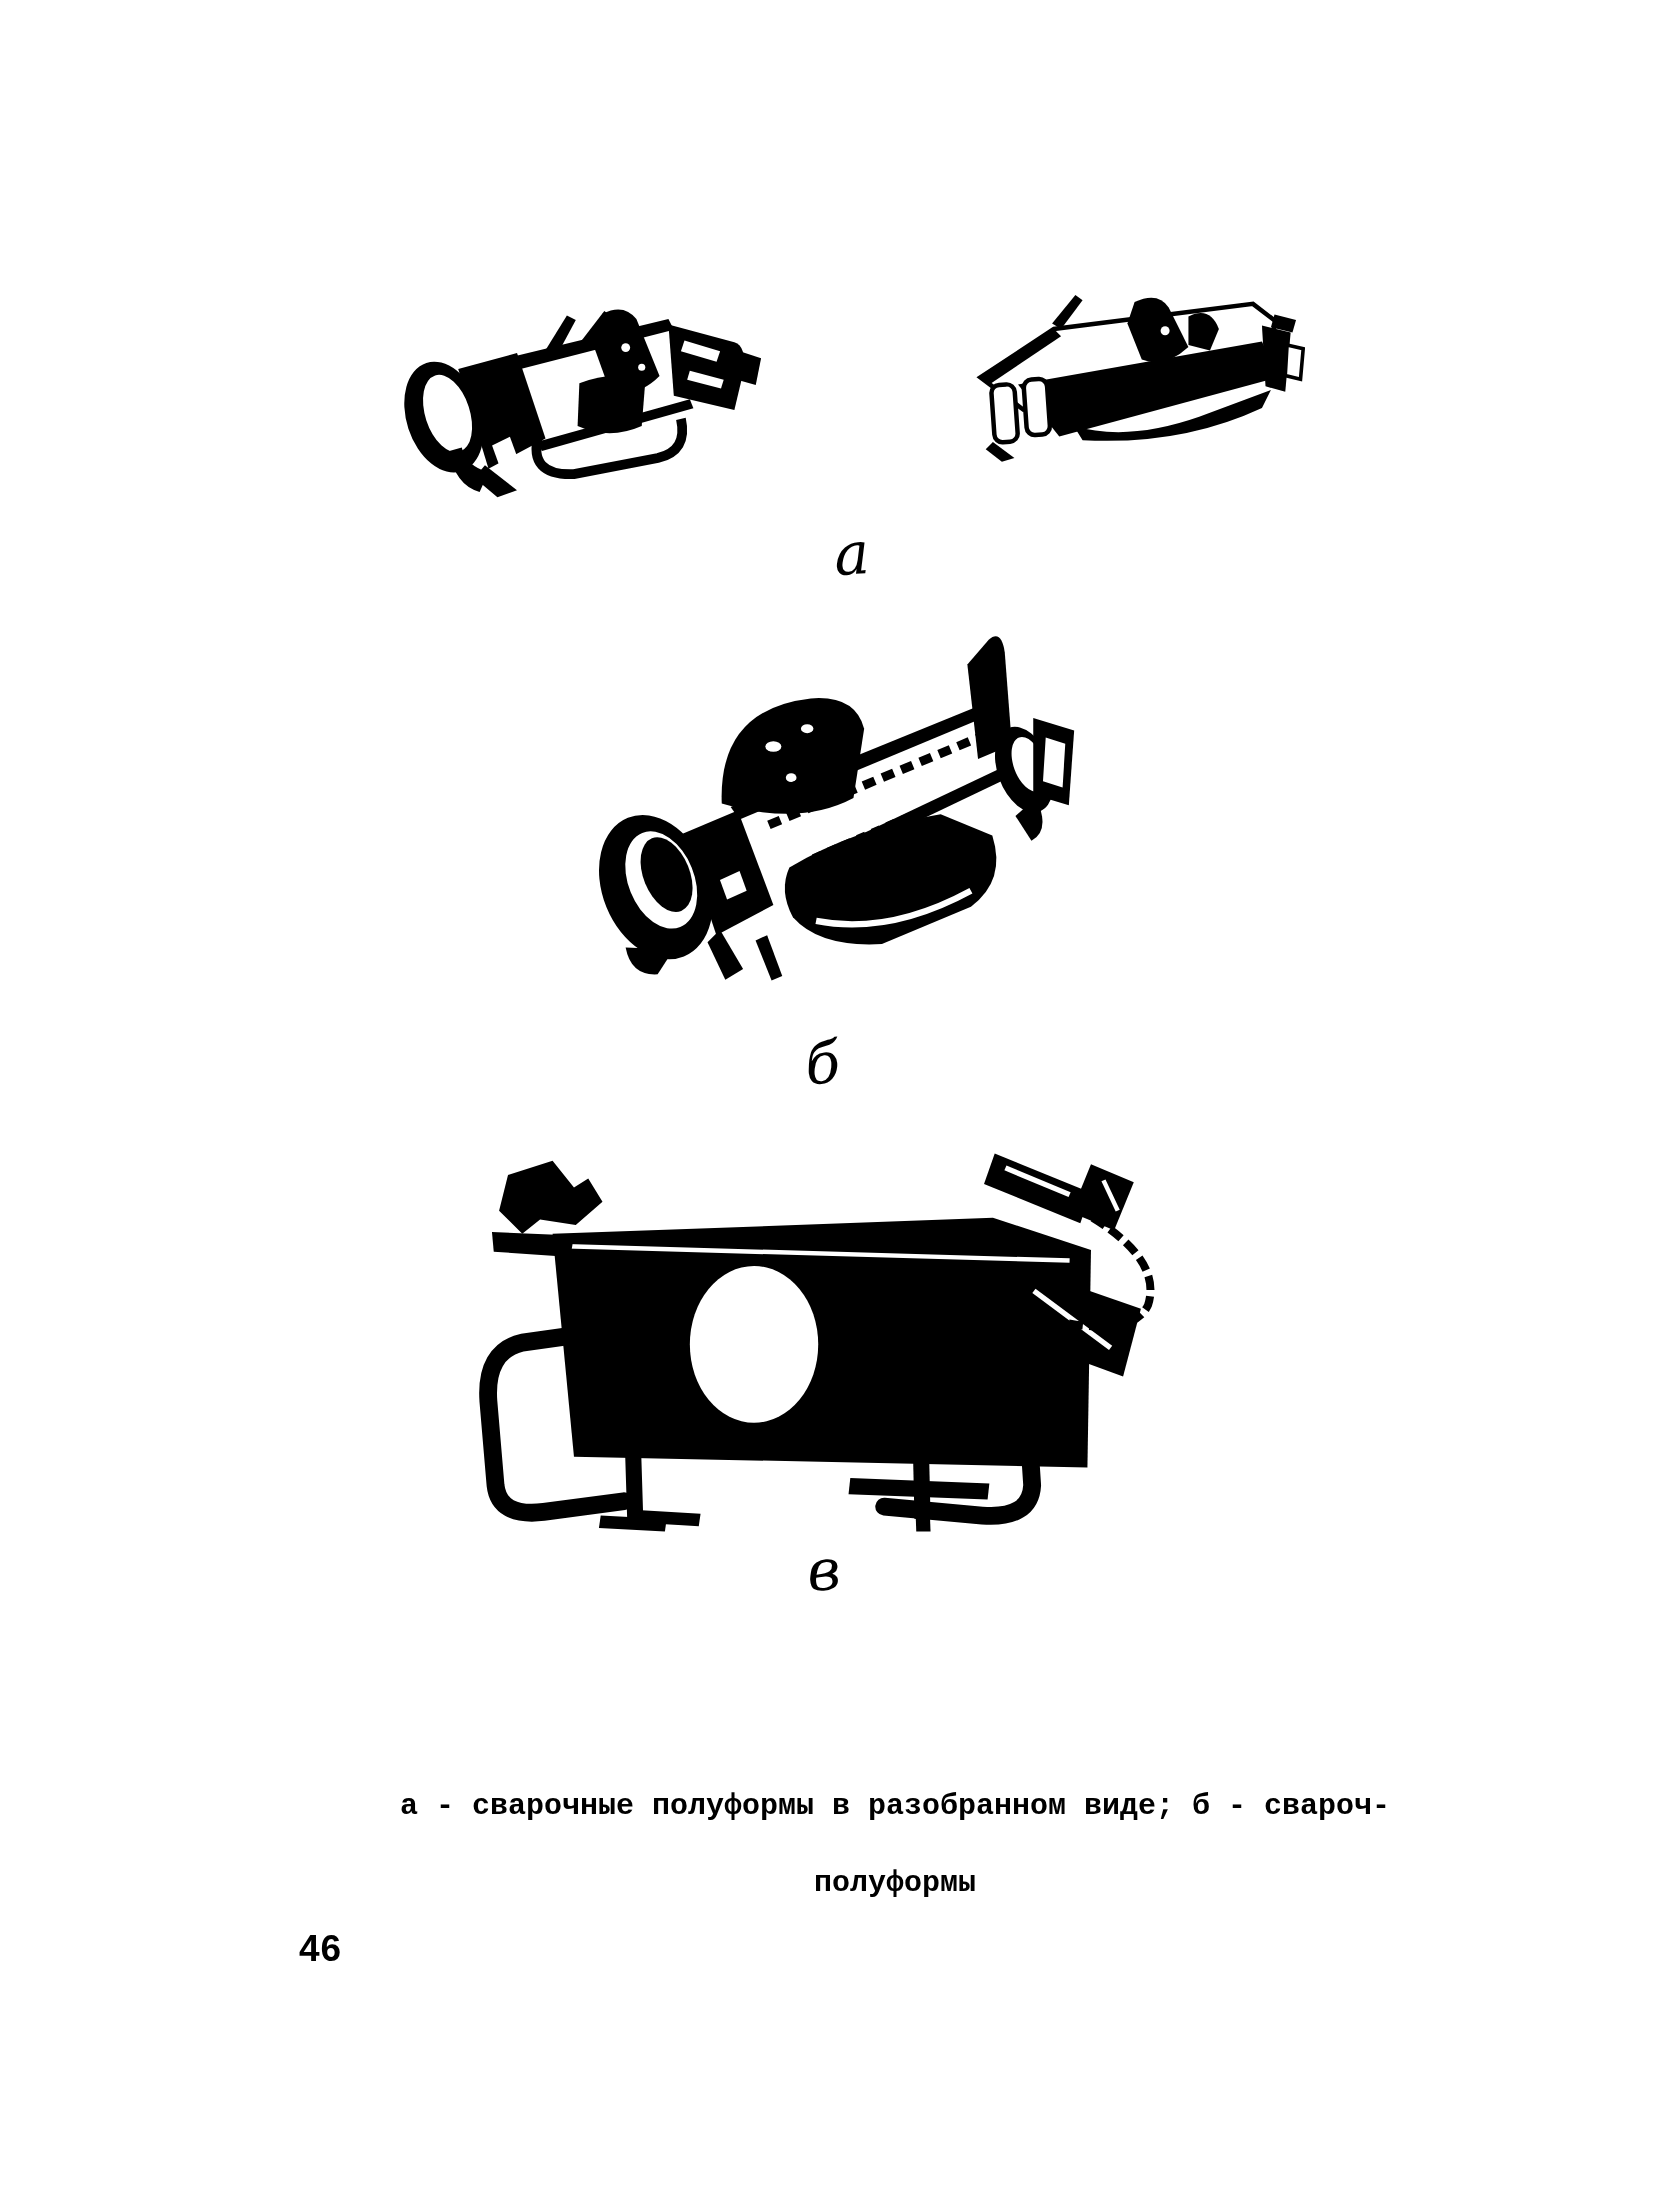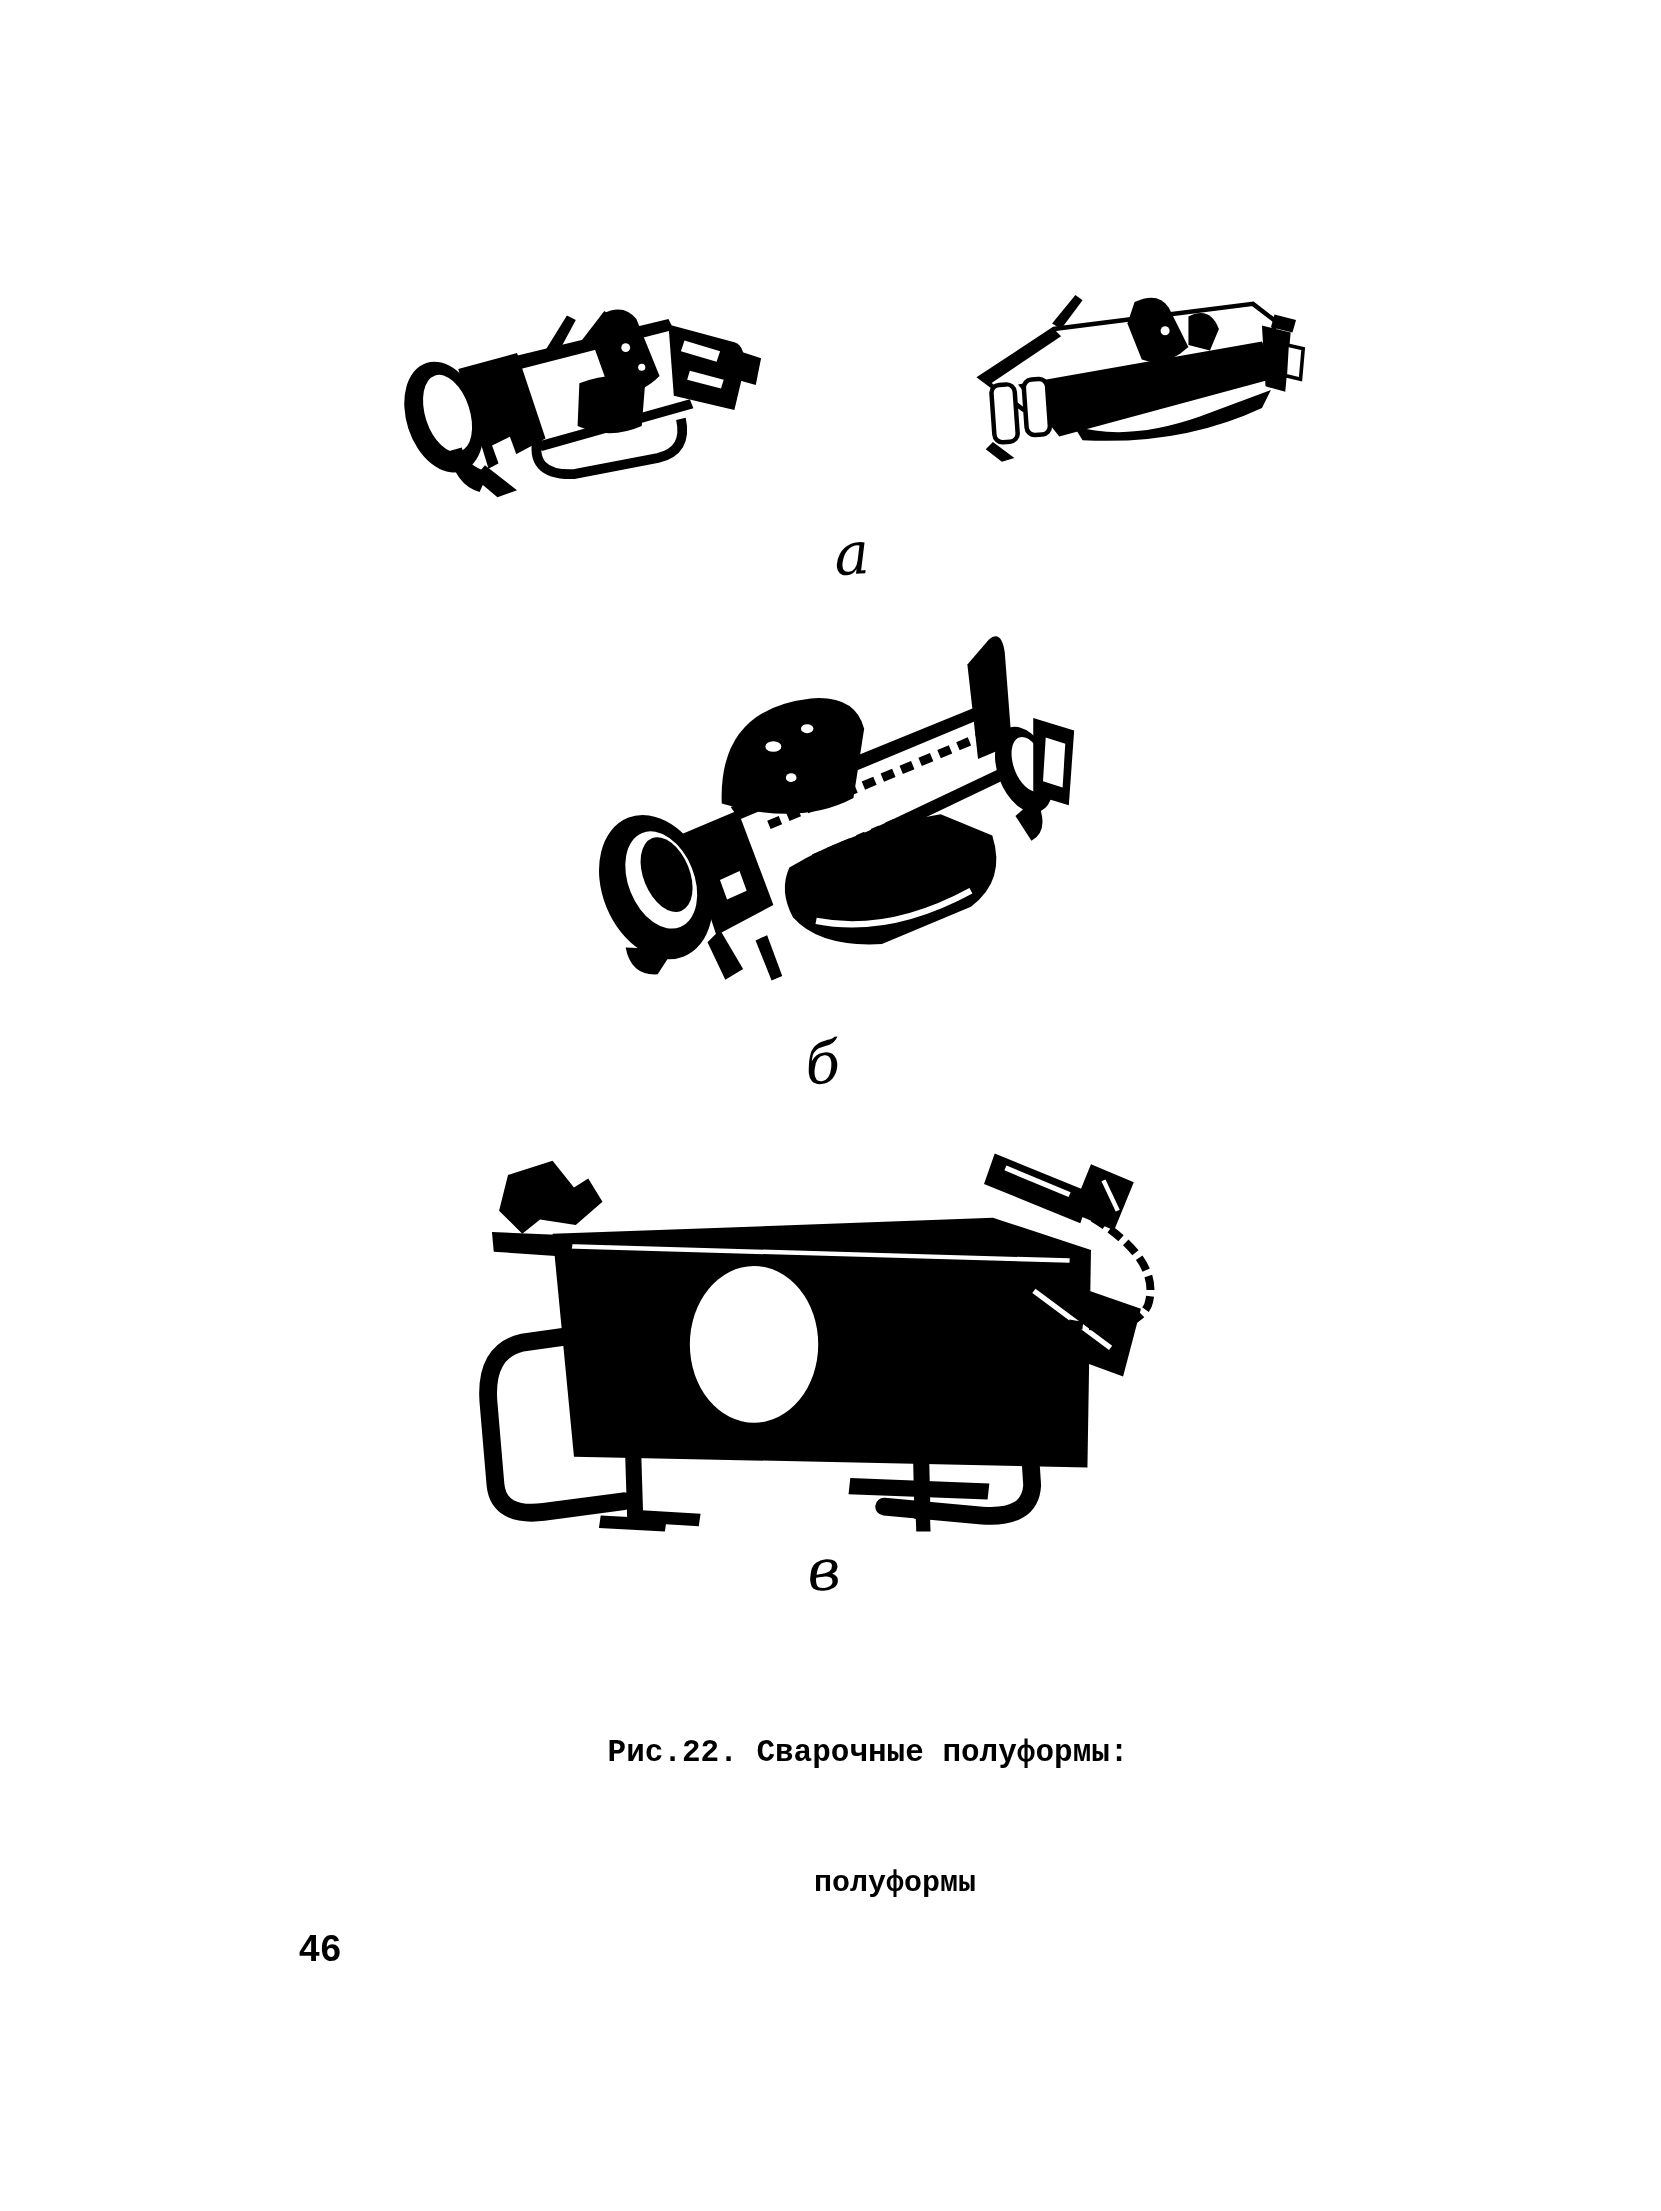--- a/index.html
+++ b/index.html
@@ -160,19 +160,19 @@
       <path d="M604,48 L676,78" stroke="#fff" stroke-width="6" fill="none"></path>
       <polygon points="700,44 748,64 726,118 678,98"></polygon>
       <path d="M714,62 L730,96" stroke="#fff" stroke-width="5" fill="none"></path>
       <path d="M702,104 Q780,152 764,202 Q748,236 672,222" fill="none" stroke="#000" stroke-width="9" stroke-dasharray="16 7"></path>
       <polygon points="196,432 262,436 260,450 194,446"></polygon>
     </g>
   </svg>
 
   <div id="label-v" class="sub-label">в</div>
 
-  <div class="caption-title">Рис.22. Сварочные полуформы:</div>
+  <div id="caption-line-1" class="caption-line">а - сварочные полуформы в разобранном виде; б - свароч-</div>
   <div id="caption-line-3" class="caption-line">полуформы</div>
 
   <div class="page-number">46</div>
 
 </div>
 
 
 </body></html>

